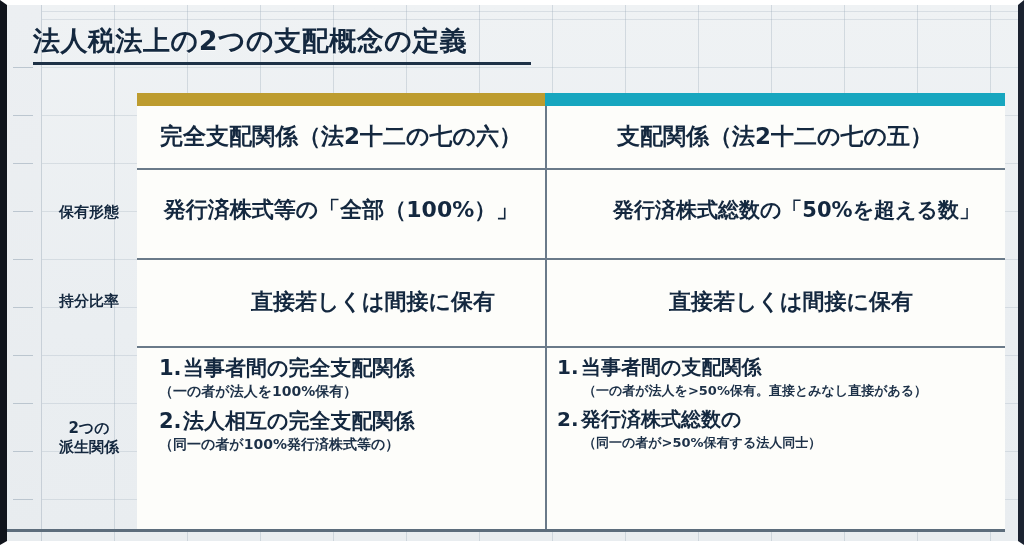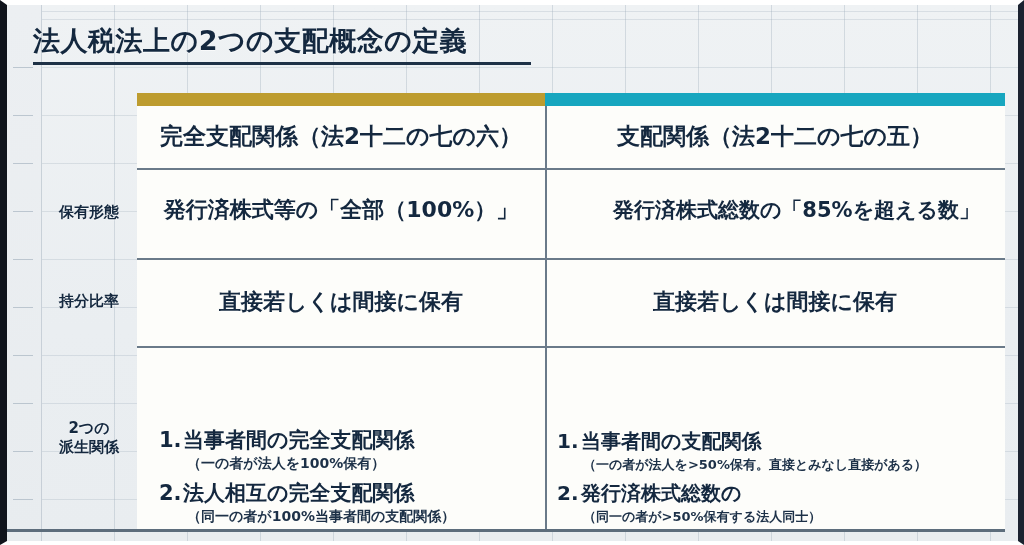--- a/index.html
+++ b/index.html
@@ -87,21 +87,21 @@
     background:#fdfdfa;
     display:flex;flex-direction:column;
   }
 
   .trow{display:flex;}
   .cell-l{width:408px;box-sizing:border-box;}
   .cell-r{flex:1;box-sizing:border-box;}
 
   .row-head{height:62px;}
   .row-1{height:90px;gap:43px;}
-  .row-2{height:100px;}
+  .row-2{height:100px;margin-left:32px;}
   .row-3{height:183px;}
 
   .vsep{
     position:absolute;left:408px;top:13px;bottom:0;width:2px;
     background:#6a7a89;
   }
   .hsep{
     position:absolute;left:0;width:100%;height:2px;background:#6a7a89;
   }
   .hsep-b{
@@ -134,33 +134,33 @@
     text-shadow:0 1px 0 rgba(255,255,255,.5);
   }
   .lbl-head{height:75px;}
   .lbl-1{height:90px;}
   .lbl-2{height:88px;}
   .lbl-3{height:183px;align-items:center;}
 
   
   .derived{
     height:100%;
-    display:flex;flex-direction:column;justify-content:flex-end;
+    display:flex;flex-direction:column;justify-content:flex-start;
     padding:0 0 0 22px;
     box-sizing:border-box;
   }
   .d-item{margin:3px 0;}
   .d-main{
     font-size:21px;font-weight:bold;color:#14283f;
     white-space:nowrap;
     text-shadow:0 1px 0 rgba(255,255,255,.45);
   }
   .d-sub{
     font-size:14px;font-weight:bold;color:#1d3148;
-    margin-left:28px;margin-top:1px;
+    margin-top:1px;
     white-space:nowrap;
   }
   .d-num{display:inline-block;min-width:24px;}
 
   .derived.right{padding-left:12px;}
   .derived.right .d-main{font-size:20px;}
   .derived.right .d-sub{font-size:13px;margin-left:26px;}
 </style>
 </head>
 <body>
@@ -215,21 +215,21 @@
           <div class="cell-r">
             <div class="hcell">支配関係（法2十二の七の五）</div>
           </div>
         </div>
 
         <div class="trow row-1">
           <div class="cell-l">
             <div class="dcell">発行済株式等の「全部（100%）」</div>
           </div>
           <div class="cell-r">
-            <div class="dcell small">発行済株式総数の「85%を超える数」</div>
+            <div class="dcell small">発行済株式総数の「50%を超える数」</div>
           </div>
         </div>
 
         <div class="trow row-2">
           <div class="cell-l">
             <div class="dcell">直接若しくは間接に保有</div>
           </div>
           <div class="cell-r">
             <div class="dcell">直接若しくは間接に保有</div>
           </div>
@@ -241,21 +241,21 @@
               <div class="d-item">
                 <div class="d-main">
                   <span class="d-num">1.</span><span>当事者間の完全支配関係</span>
                 </div>
                 <div class="d-sub">（一の者が法人を100%保有）</div>
               </div>
               <div class="d-item">
                 <div class="d-main">
                   <span class="d-num">2.</span><span>法人相互の完全支配関係</span>
                 </div>
-                <div class="d-sub">（同一の者が100%当事者間の支配関係）</div>
+                <div class="d-sub">（同一の者が100%発行済株式等の）</div>
               </div>
             </div>
           </div>
 
           <div class="cell-r">
             <div class="derived right">
               <div class="d-item">
                 <div class="d-main">
                   <span class="d-num">1.</span><span>当事者間の支配関係</span>
                 </div>

